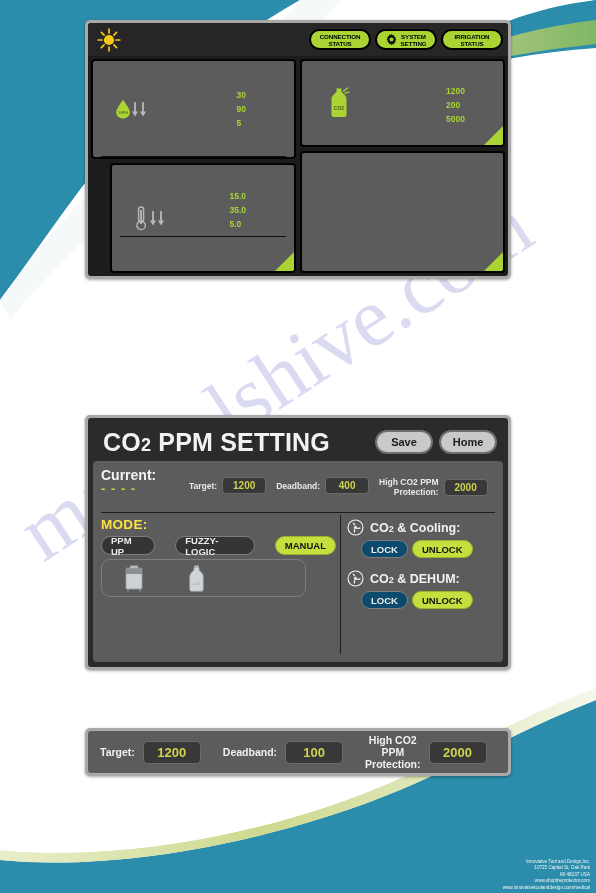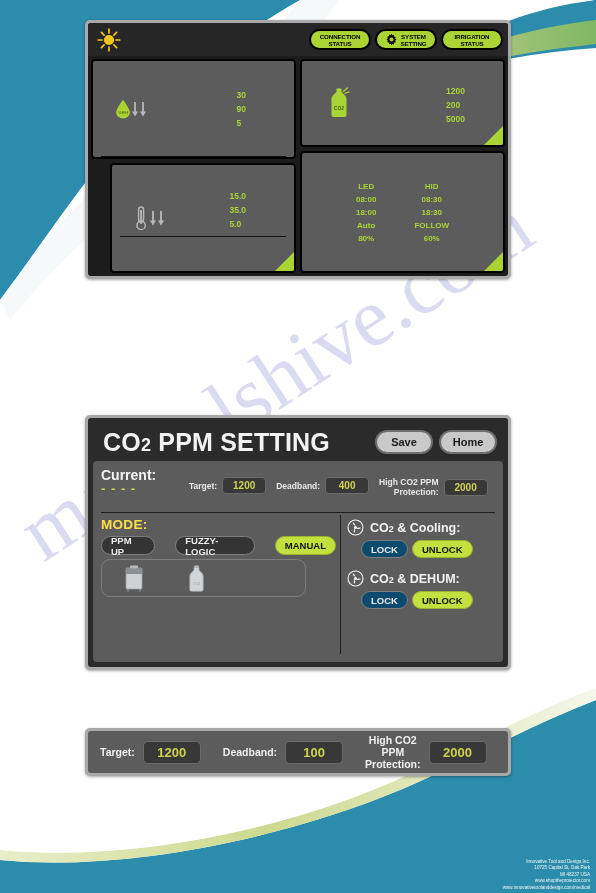--- a/index.html
+++ b/index.html
@@ -400,36 +400,20 @@
           </div>
           <div class="readout" style="right:38px; top:52%; transform:translateY(-50%);">
             <span>1200</span>
             <span>200</span>
             <span>5000</span>
           </div>
           <div class="tri"></div>
         </div>
 
         <div class="panel" id="p-light">
-          <div id="light-grid">
-            <div class="lcol">
-              <span>LED</span>
-              <span>08:00</span>
-              <span>18:00</span>
-              <span>Auto</span>
-              <span>80%</span>
-            </div>
-            <div class="lcol">
-              <span>HID</span>
-              <span>08:30</span>
-              <span>18:30</span>
-              <span>FOLLOW</span>
-              <span>60%</span>
-            </div>
-          </div>
           <div class="tri"></div>
         </div>
       </div>
     </div>
 
   </div>
 </div>
 
 <div class="device" id="screen2">
   <div class="device-inner" id="s2-inner">

